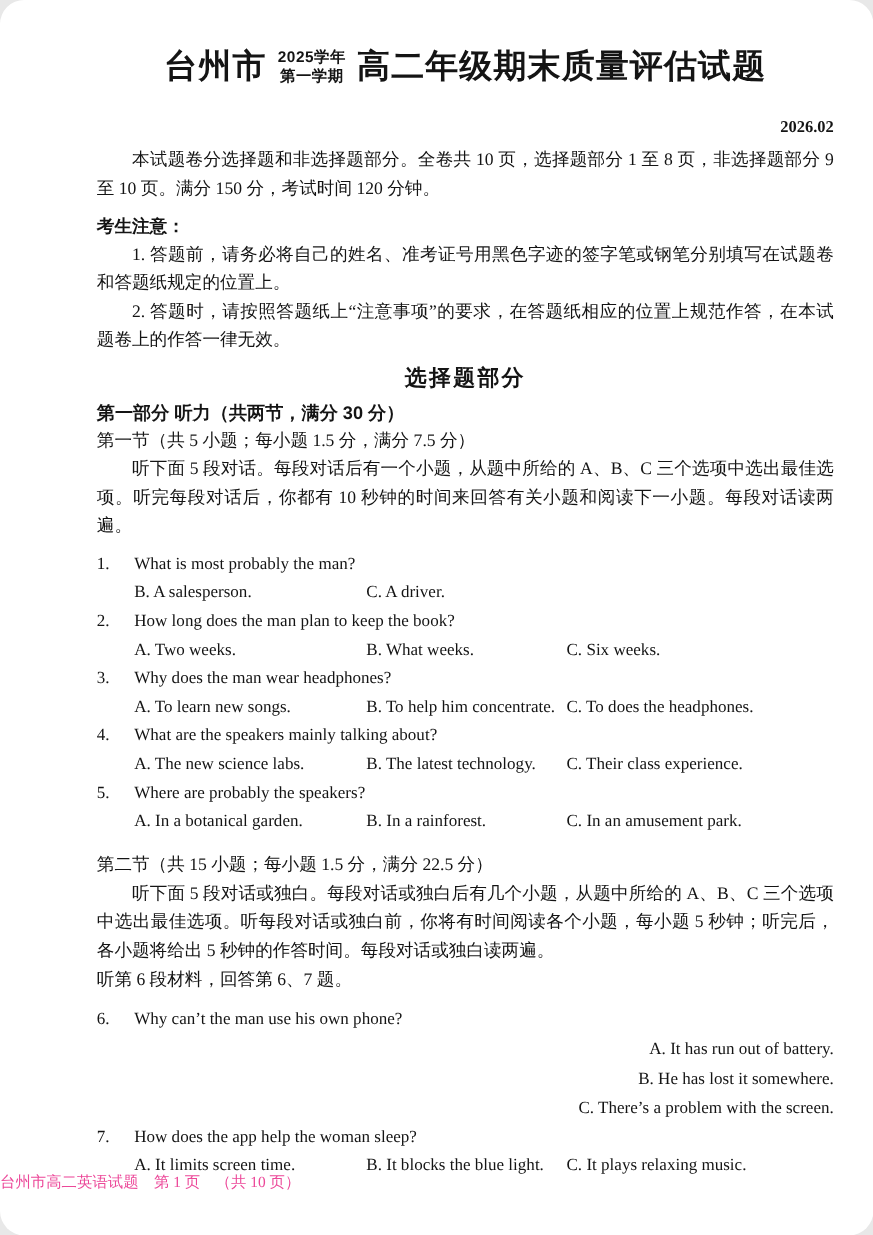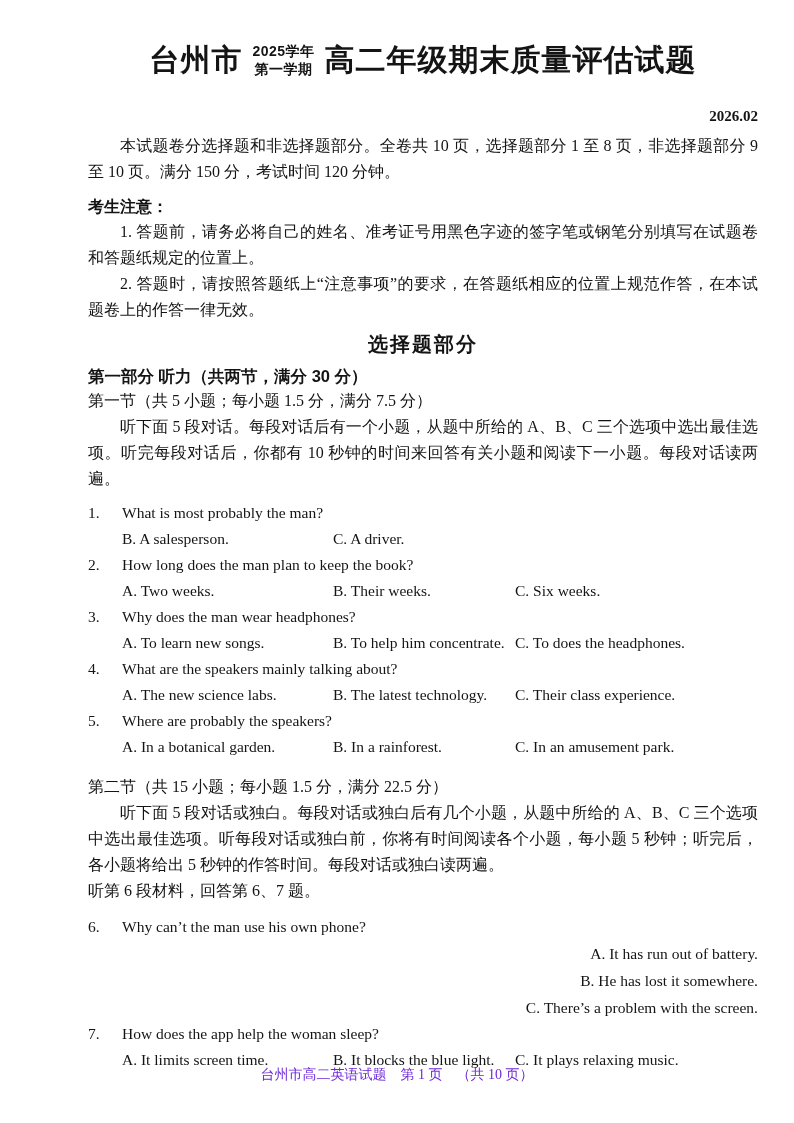--- a/index.html
+++ b/index.html
@@ -7,20 +7,21 @@
   .page {
     position: relative;
     width: 794px;
     height: 1123px;
     margin: 0 auto;
     background: #ffffff;
     color: #141414;
     font-family: "Liberation Serif", "DejaVu Serif", serif;
     font-size: 16px;
     overflow: hidden;
+    border-radius: 22px;
   }
   .content {
     padding: 40px 36px 0 88px;
   }
   
   .header-line1 {
     display: flex;
     justify-content: center;
     align-items: center;
     gap: 10px;
@@ -103,23 +104,22 @@
   .opts-stack .opt { line-height: 27px; }
   .q6 { line-height: 27px; margin-top: 9px; }
   .section2-block { margin-top: 14px; }
   .material-note { line-height: 26px; }
   
   .footer {
     position: absolute;
     left: 0;
     right: 0;
     top: 1066px;
-    text-align: center;
     font-size: 14px;
-    color: #6d28d9;
+    color: #ec4899;
   }
 </style>
 </head>
 <body>
 
 <div class="page">
   <div class="content">
 
     <div class="header-line1">
       <span class="city">台州市</span>
@@ -160,21 +160,21 @@
         </div>
       </div>
 
       <div class="question">
         <div class="q-line">
           <span class="q-num">2.</span>
           <span class="q-text">How long does the man plan to keep the book?</span>
         </div>
         <div class="opts-row">
           <span class="opt">A. Two weeks.</span>
-          <span class="opt">B. Their weeks.</span>
+          <span class="opt">B. What weeks.</span>
           <span class="opt">C. Six weeks.</span>
         </div>
       </div>
 
       <div class="question">
         <div class="q-line">
           <span class="q-num">3.</span>
           <span class="q-text">Why does the man wear headphones?</span>
         </div>
         <div class="opts-row">

